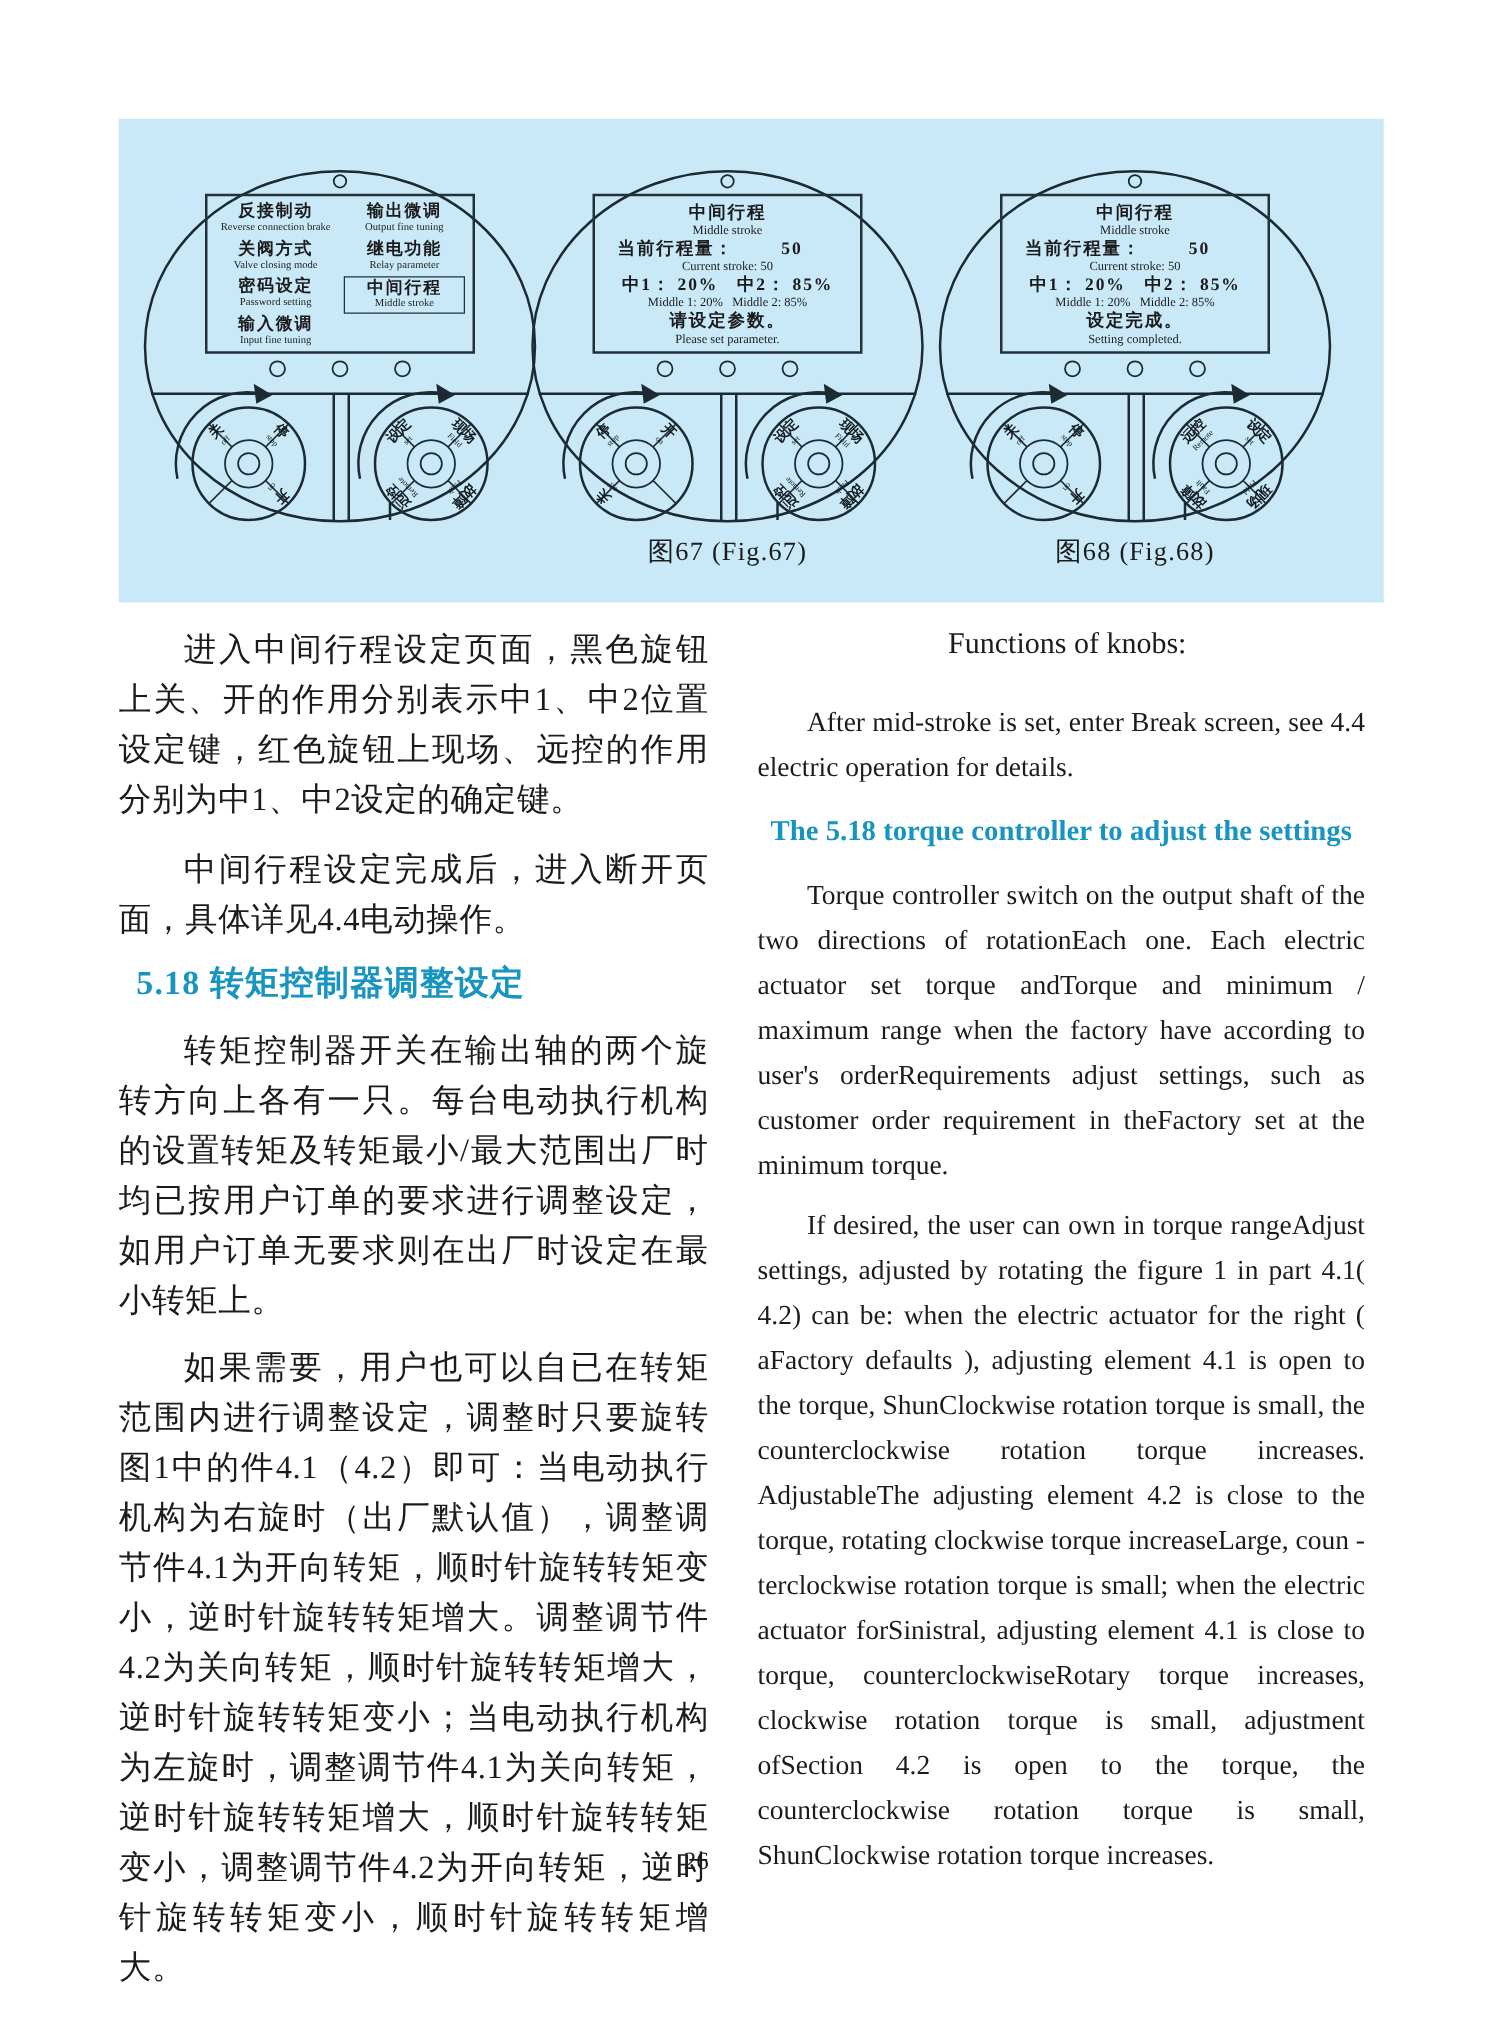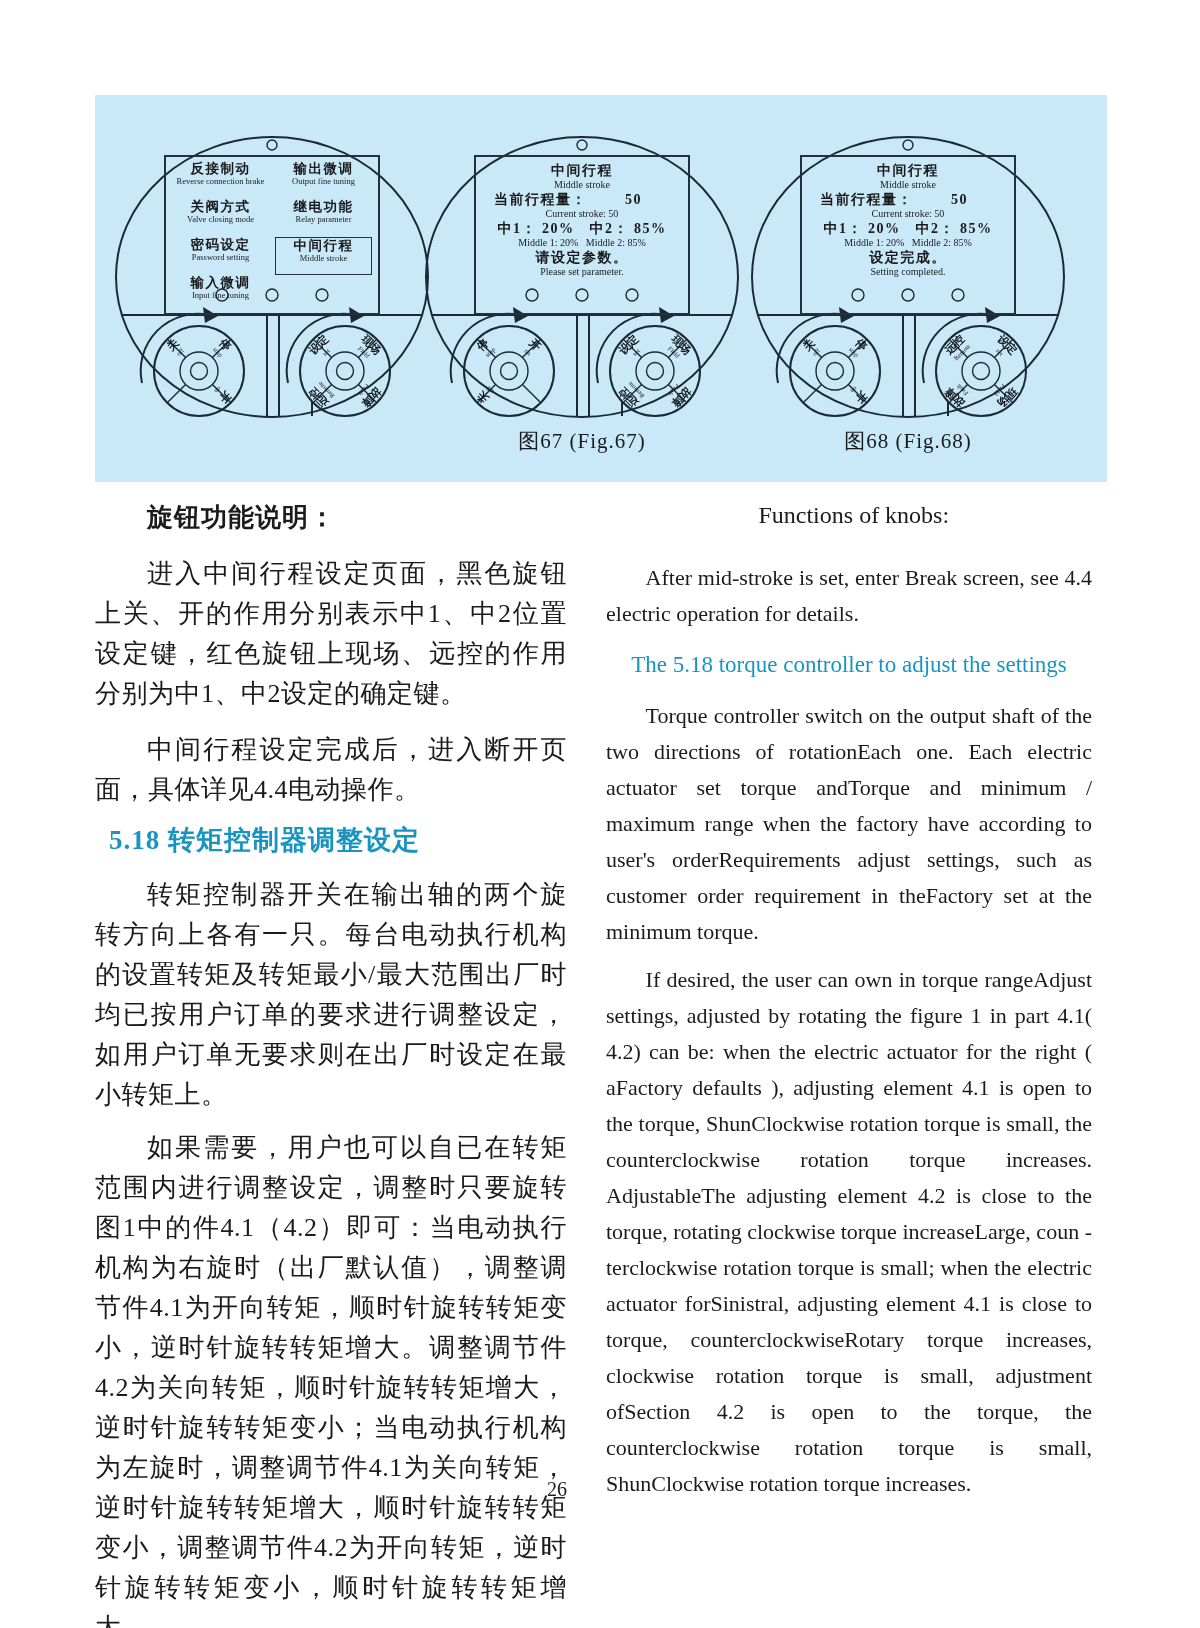--- a/index.html
+++ b/index.html
@@ -9,21 +9,21 @@
   
   .banner{position:absolute;left:95px;top:95px;width:1012px;height:387px;background:#c9e9f9;}
   .fig{position:absolute;top:24px;width:330px;height:350px;}
   .fig66{left:12px;}.fig67{left:322px;}.fig68{left:648px;}
   .fig svg{display:block;}
   .ln{fill:none;stroke:#1b2a33;stroke-width:2;}
   .ln2{fill:none;stroke:#1b2a33;stroke-width:1.4;}
   .kcn{font-size:11px;font-weight:700;text-anchor:middle;fill:#10181d;font-family:"Liberation Serif","DejaVu Serif",serif;}
   .ken{font-size:6.5px;text-anchor:middle;fill:#10181d;font-family:"Liberation Serif","DejaVu Serif",serif;}
 
-  .display{position:absolute;left:57px;top:36px;width:216px;height:160px;
+  .display{position:absolute;left:57px;top:36px;width:216px;height:128px;
            border:2px solid #22313a;box-sizing:border-box;text-align:center;overflow:hidden;}
   .menu{display:grid;grid-template-columns:1fr 1fr;padding:4px 3px 0 3px;}
   .mi{text-align:center;margin-bottom:1px;}
   .mi .cn{font-size:13.5px;font-weight:700;line-height:16px;letter-spacing:1.5px;}
   .mi .en{font-size:8.5px;line-height:9px;}
   .mi.boxed{border:1.5px solid #22313a;margin:0 3px;}
   .status{padding-top:5px;}
   .s-cn{font-size:14px;font-weight:700;line-height:17px;letter-spacing:1.5px;white-space:pre;}
   .s-en{font-size:10px;line-height:12px;white-space:pre;}
   .s-row{display:flex;justify-content:space-between;padding:0 46px 0 18px;
@@ -33,21 +33,21 @@
   
   .colL{position:absolute;left:95px;top:500px;width:472px;}
   .colR{position:absolute;left:606px;top:498px;width:486px;}
   .cjk{font-size:26px;line-height:40px;text-align:justify;text-indent:2em;margin:0 0 13px 0;letter-spacing:0.5px;}
   .cjk.nogap{margin-bottom:4px;}
   .cjk.gap{margin-top:16px;}
   .cjk-h{font-size:27px;line-height:34px;font-weight:700;color:#1795c0;margin:12px 0 18px 0;text-indent:14px;letter-spacing:1px;}
   .eng{font-size:22px;line-height:36px;text-align:justify;text-indent:1.8em;margin:0 0 12px 0;}
   .eng.gap{margin-top:28px;}
   .eng-intro{font-size:24px;line-height:34px;margin:0 0 16px 0;text-indent:0.4em;text-align:center;}
-  .eng-h{font-size:23px;line-height:30px;font-weight:400;color:#1795c0;text-align:center;margin:18px 0 18px 0;}
+  .eng-h{font-size:23px;line-height:30px;font-weight:700;color:#1795c0;text-align:center;margin:18px 0 18px 0;}
   .cjk-intro{font-size:26px;line-height:36px;margin:0 0 18px 0;text-indent:2em;font-weight:700;letter-spacing:1px;}
 
   .pagenum{position:absolute;left:0;top:1478px;width:1114px;text-align:center;font-size:20px;}
 </style>
 </head>
 <body>
 
 <div class="banner">
 
   <div class="fig fig66">
@@ -317,21 +317,20 @@
       <div class="s-en">Middle 1: 20%   Middle 2: 85%</div>
       <div class="s-cn">设定完成。</div>
       <div class="s-en">Setting completed.</div>
     </div>
     <div class="caption">图68 (Fig.68)</div>
   </div>
 
 </div>
 
 <div class="colL">
-  <p class="cjk-intro">旋钮功能说明：</p>
   <p class="cjk">进入中间行程设定页面，黑色旋钮上关、开的作用分别表示中1、中2位置设定键，红色旋钮上现场、远控的作用分别为中1、中2设定的确定键。</p>
   <p class="cjk gap">中间行程设定完成后，进入断开页面，具体详见4.4电动操作。</p>
   <h2 class="cjk-h">5.18 转矩控制器调整设定</h2>
   <p class="cjk">转矩控制器开关在输出轴的两个旋转方向上各有一只。每台电动执行机构的设置转矩及转矩最小/最大范围出厂时均已按用户订单的要求进行调整设定，如用户订单无要求则在出厂时设定在最小转矩上。</p>
   <p class="cjk nogap">如果需要，用户也可以自已在转矩范围内进行调整设定，调整时只要旋转图1中的件4.1（4.2）即可：当电动执行机构为右旋时（出厂默认值），调整调节件4.1为开向转矩，顺时针旋转转矩变小，逆时针旋转转矩增大。调整调节件4.2为关向转矩，顺时针旋转转矩增大，逆时针旋转转矩变小；当电动执行机构为左旋时，调整调节件4.1为关向转矩，逆时针旋转转矩增大，顺时针旋转转矩变小，调整调节件4.2为开向转矩，逆时针旋转转矩变小，顺时针旋转转矩增大。</p>
 </div>
 
 <div class="colR">
   <p class="eng-intro">Functions of knobs:</p>
   <p class="eng gap">After mid-stroke is set, enter Break screen, see 4.4 electric operation for details.</p>

